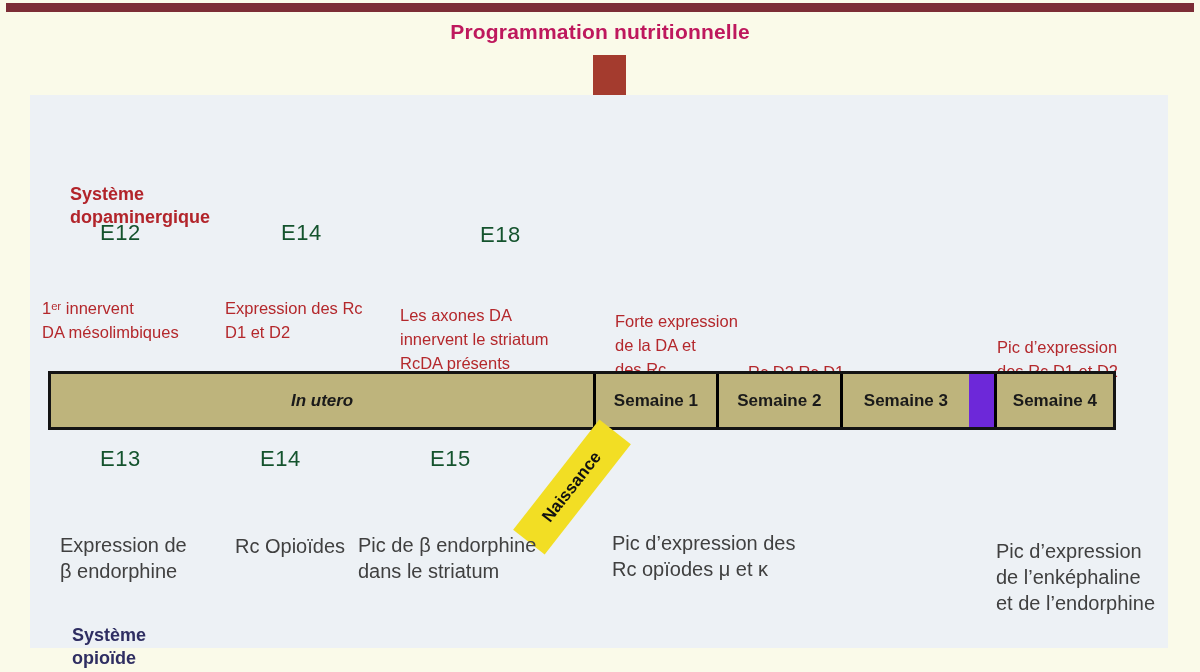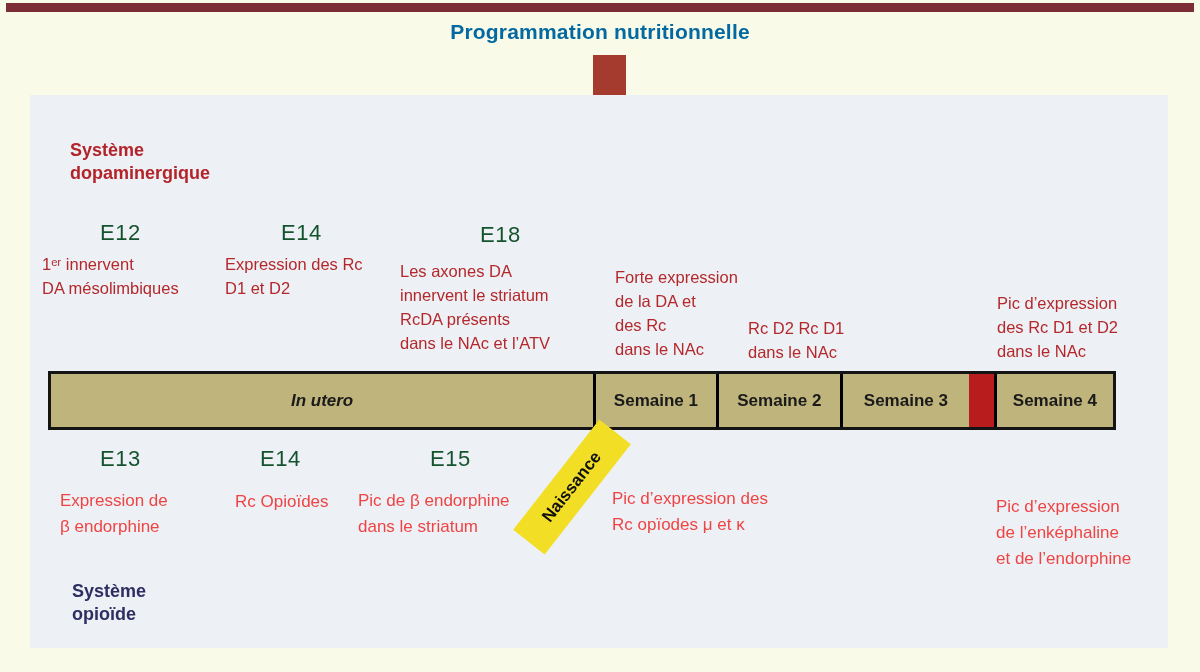--- a/index.html
+++ b/index.html
@@ -2,42 +2,42 @@
 <html><head>
 <meta charset="utf-8">
 <style>
   html,body{margin:0;padding:0;}
   body{
     width:1200px;height:672px;position:relative;overflow:hidden;
     background:#fafae9;
     font-family:"Liberation Sans","DejaVu Sans",sans-serif;
   }
   .abs{position:absolute;}
-  .pre{white-space:pre-line;}
+  .pre{white-space:pre-line;margin-top:44px;}
   
   #top-rule{left:6px;top:3px;width:1188px;height:9px;background:#7c2d36;}
   
   #title{left:0;top:20px;width:1200px;text-align:center;
-    font-size:21px;font-weight:bold;color:#0369a1;letter-spacing:.2px;}
+    font-size:21px;font-weight:bold;color:#be185d;letter-spacing:.2px;}
   
   #big-arrow{left:560px;top:45px;}
   
   #panel{left:30px;top:95px;width:1138px;height:553px;background:#edf1f5;}
   
   .sys-label{font-size:18px;line-height:23px;font-weight:bold;}
   #sys-dopa{left:70px;top:139px;color:#b2242a;}
   #sys-opio{left:72px;top:580px;color:#2f2e62;}
   
   .day{font-size:22px;color:#14532d;letter-spacing:.5px;}
   
   .red-ev{font-size:16.5px;line-height:24px;color:#b4282c;}
-  .navy-ev{font-size:17px;line-height:26px;color:#ef4444;}
+  .navy-ev{font-size:20px;line-height:26px;color:#404040;}
   
   #timeline{left:48px;top:371px;width:1068px;height:59px;display:flex;
-    border:3px solid #141414;box-sizing:border-box;background:#b91c1c;}
+    border:3px solid #141414;box-sizing:border-box;background:#6d28d9;}
   .seg{box-sizing:border-box;background:#beb47c;display:flex;
     align-items:center;justify-content:center;
     font-size:17px;font-weight:bold;color:#1a1a1a;}
   .seg + .seg{border-left:3px solid #000000;}
   .seg.inutero{font-style:italic;}
   
   #naissance{left:502px;top:467px;width:140px;height:40px;background:#f2de24;
     transform:rotate(-52deg);display:flex;align-items:center;justify-content:center;
     font-size:17px;font-weight:bold;color:#111;}
 </style>

